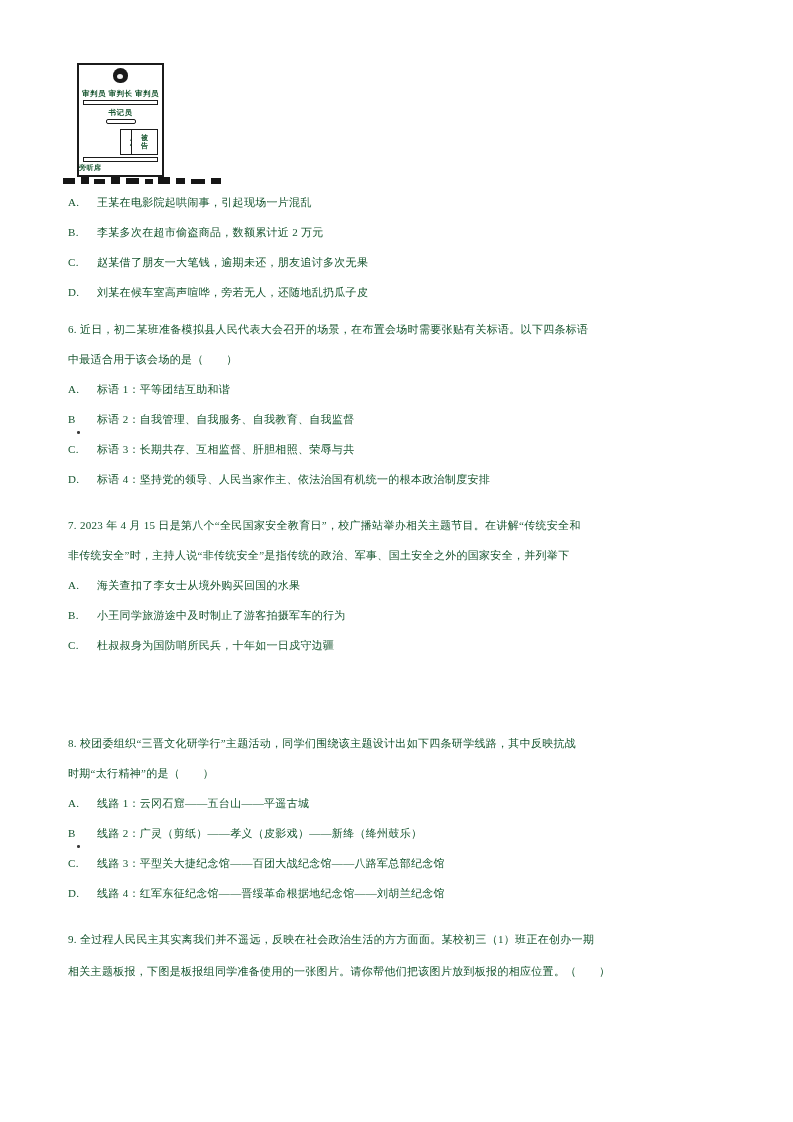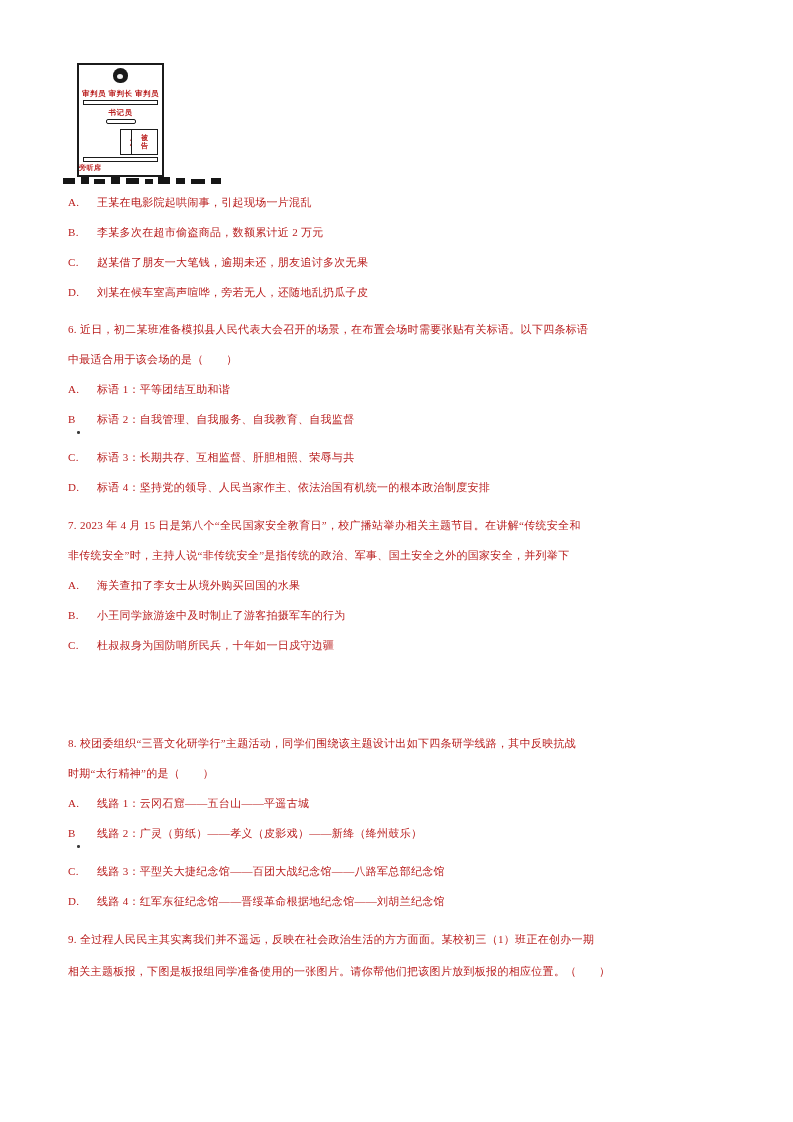--- a/index.html
+++ b/index.html
@@ -2,21 +2,21 @@
 <html><head>
 <meta charset="utf-8">
 <style>
   html, body { margin: 0; padding: 0; background: #e8e8e8; }
   .page {
     position: relative;
     width: 793px;
     height: 1122px;
     margin: 0 auto;
     background: #ffffff;
-    color: #b91c1c;
+    color: #14532d;
     font-family: "Liberation Serif", "DejaVu Serif", serif;
     overflow: hidden;
   }
 
   
   .diagram {
     position: absolute;
     left: 77px; top: 63px;
     width: 87px; height: 114px;
     border: 2px solid #1b1b1b;
@@ -98,21 +98,21 @@
 
   
   .block {
     position: absolute; left: 68px; width: 678px;
     font-size: 11px; line-height: 30px;
   }
   .line { white-space: nowrap; letter-spacing: 0.3px; }
   .opts { margin: 0; padding: 0; }
   .opt  { position: relative; white-space: nowrap; letter-spacing: 0.3px; }
   .opt .lab { display: inline-block; min-width: 29px; }
-  .opt.gap { margin-top: 8px; }
+  .opt.gap { margin-top: 0; }
   .b-dot {
     position: absolute; left: 9px; top: 27px;
     width: 2.5px; height: 2.5px; background: #3a3a3a; border-radius: 50%;
   }
   .q9 .line { line-height: 32px; }
 </style>
 </head>
 <body>
 
 <div class="page">

